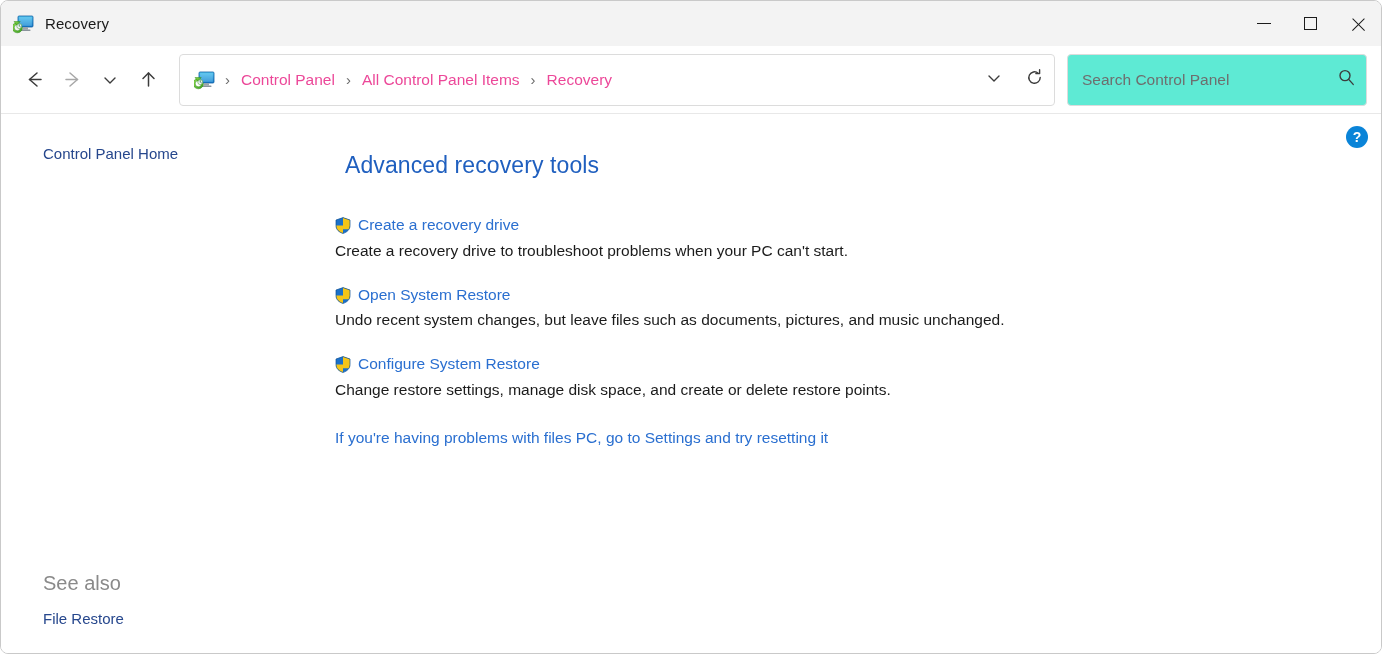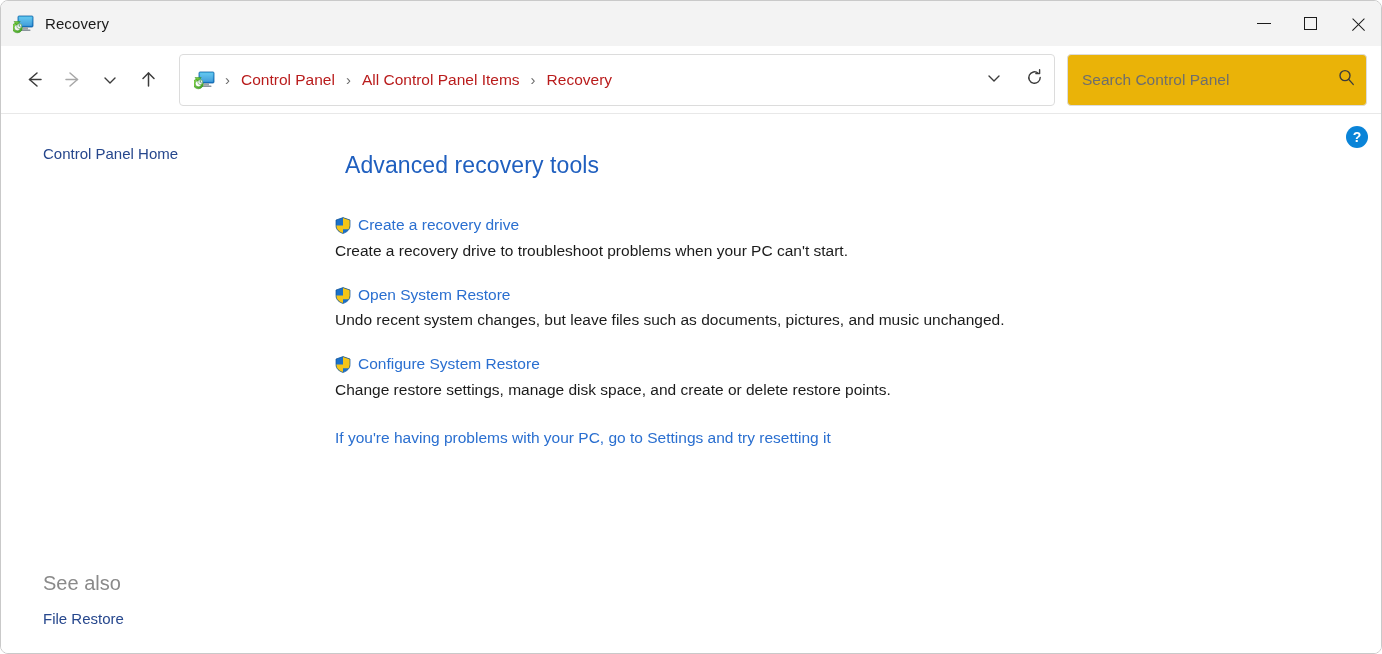--- a/index.html
+++ b/index.html
@@ -130,21 +130,21 @@
   .crumb-sep {
     color: #6a6a6a;
     font-size: 15px;
     padding: 0 9px;
     user-select: none;
     flex: 0 0 auto;
   }
 
   .crumb {
     font-size: 15.5px;
-    color: #b91c1c;
+    color: #ec4899;
     white-space: nowrap;
     cursor: default;
     padding: 3px 2px;
     border-radius: 3px;
     flex: 0 0 auto;
   }
 
   .addr-spacer { flex: 1 1 auto; }
 
   .addr-btn {
@@ -154,21 +154,21 @@
     flex: 0 0 auto;
   }
 
   .search-box {
     width: 300px;
     height: 52px;
     border: 1px solid #dcdcdc;
     border-radius: 4px;
     display: flex;
     align-items: center;
-    background: #eab308;
+    background: #5eead4;
     flex: 0 0 auto;
   }
 
   .search-input {
     border: none;
     outline: none;
     flex: 1 1 auto;
     font-size: 15.5px;
     color: #1b1b1b;
     padding-left: 14px;
@@ -494,17 +494,17 @@
                 <path d="M8 0.6 L15 3 L15 8.6 C15 12.6 11.8 15.4 8 16.4 C4.2 15.4 1 12.6 1 8.6 L1 3 Z" fill="none" stroke="#0d4f92" stroke-width="0.7"></path>
               </svg>
             </span>
             <span class="task-link">Configure System Restore</span>
           </div>
           <div class="task-desc">Change restore settings, manage disk space, and create or delete restore points.</div>
         </div>
 
       </div>
 
-      <div class="reset-link">If you're having problems with your PC, go to Settings and try resetting it</div>
+      <div class="reset-link">If you're having problems with files PC, go to Settings and try resetting it</div>
 
     </div>
   </div>
 </div>
 
 </body></html>

